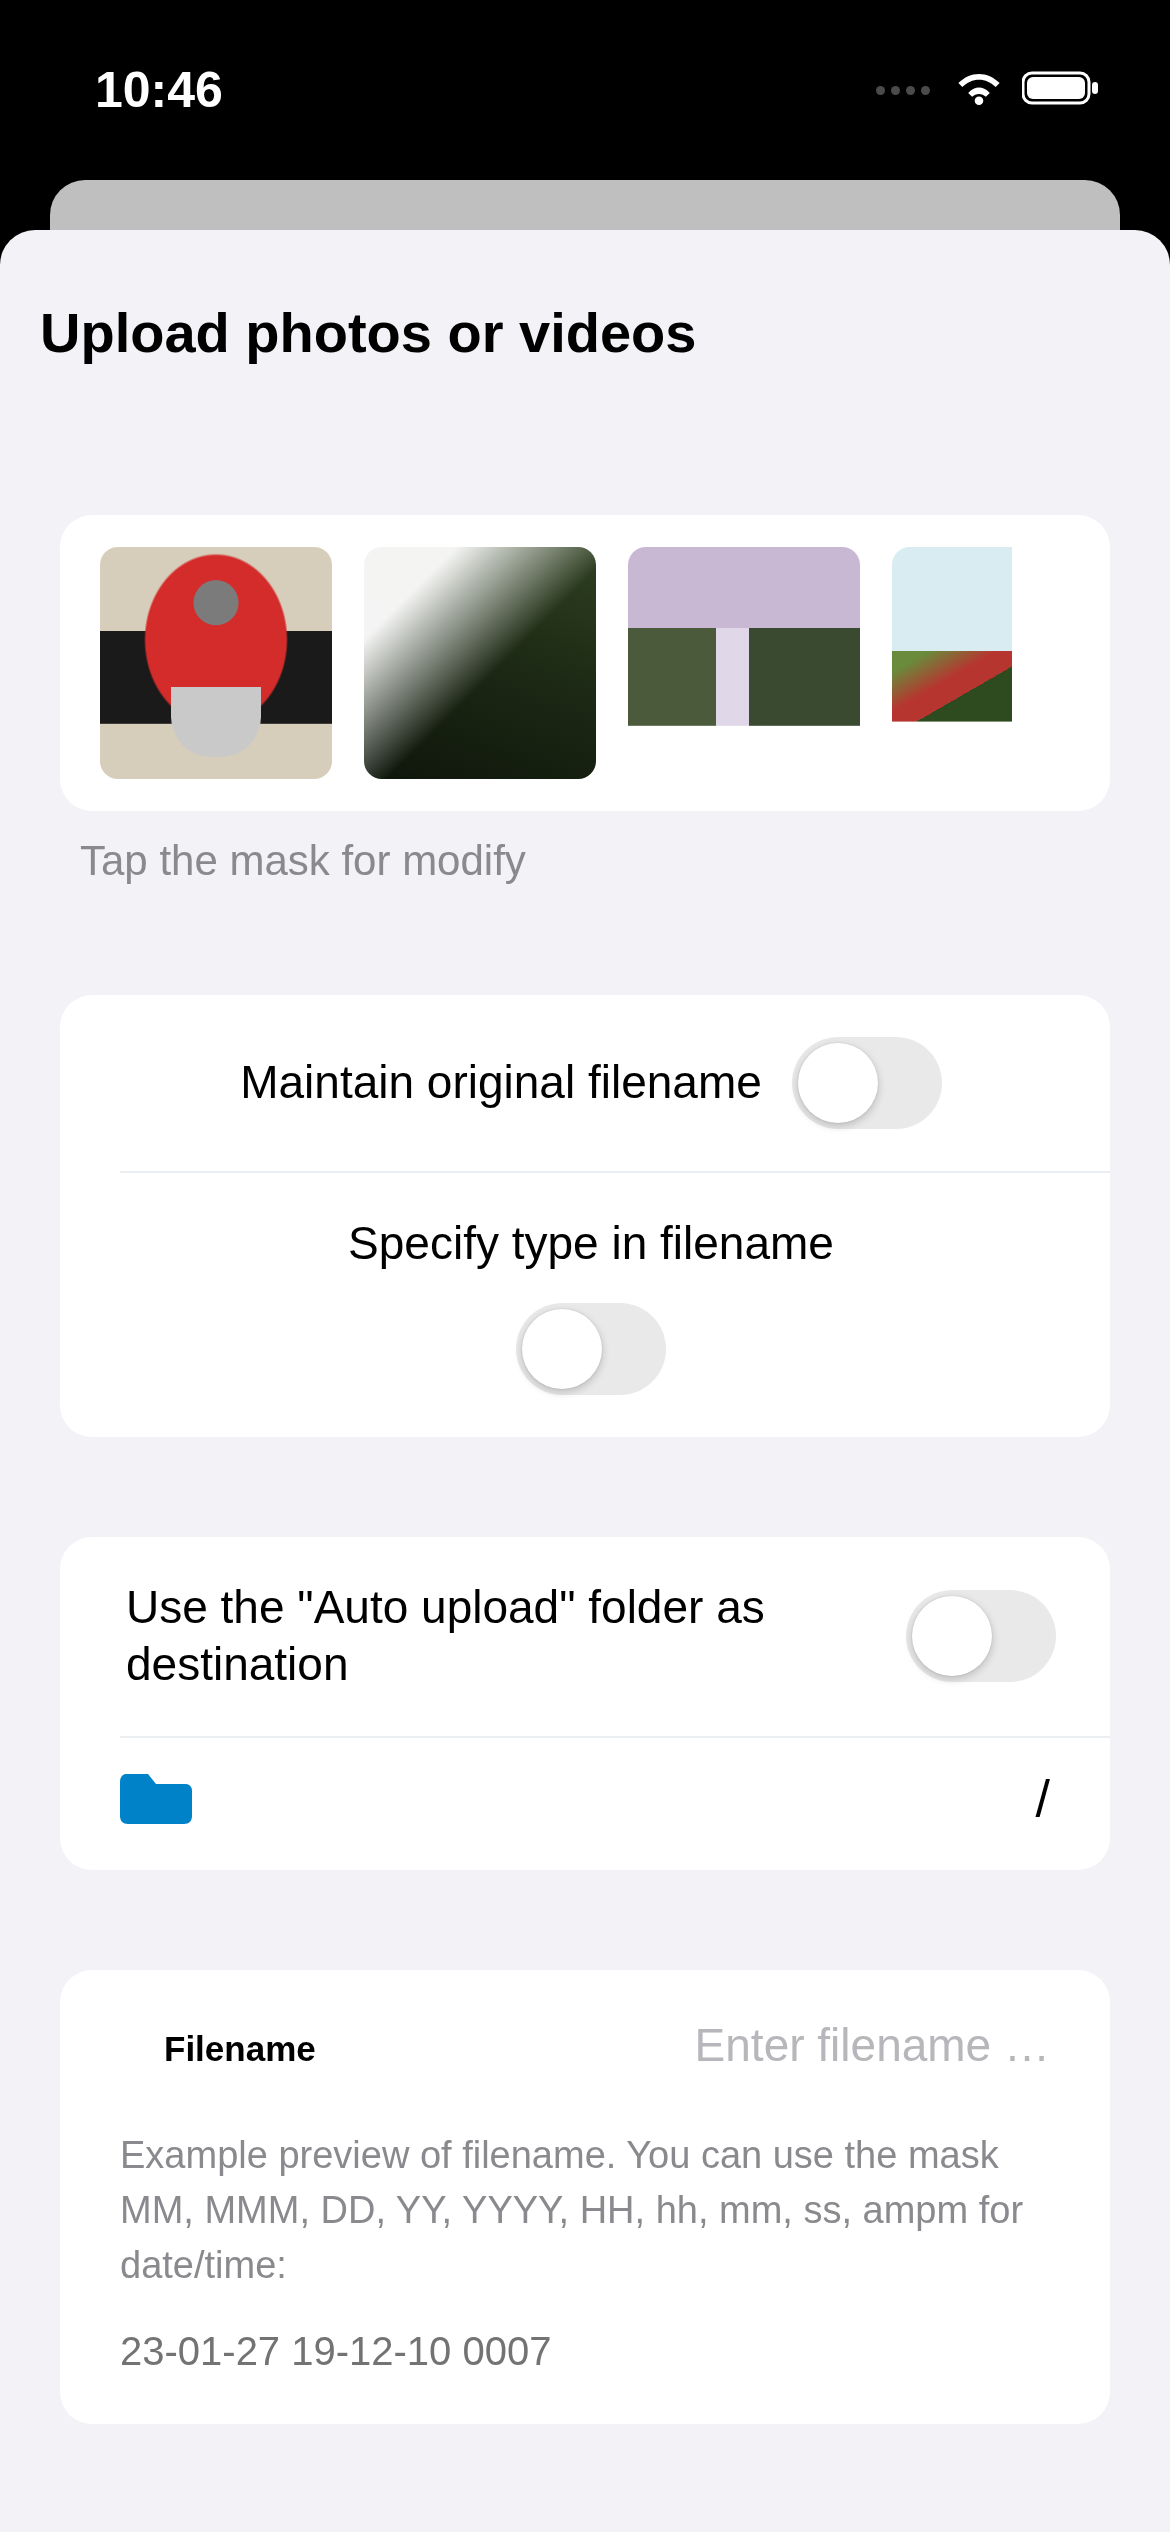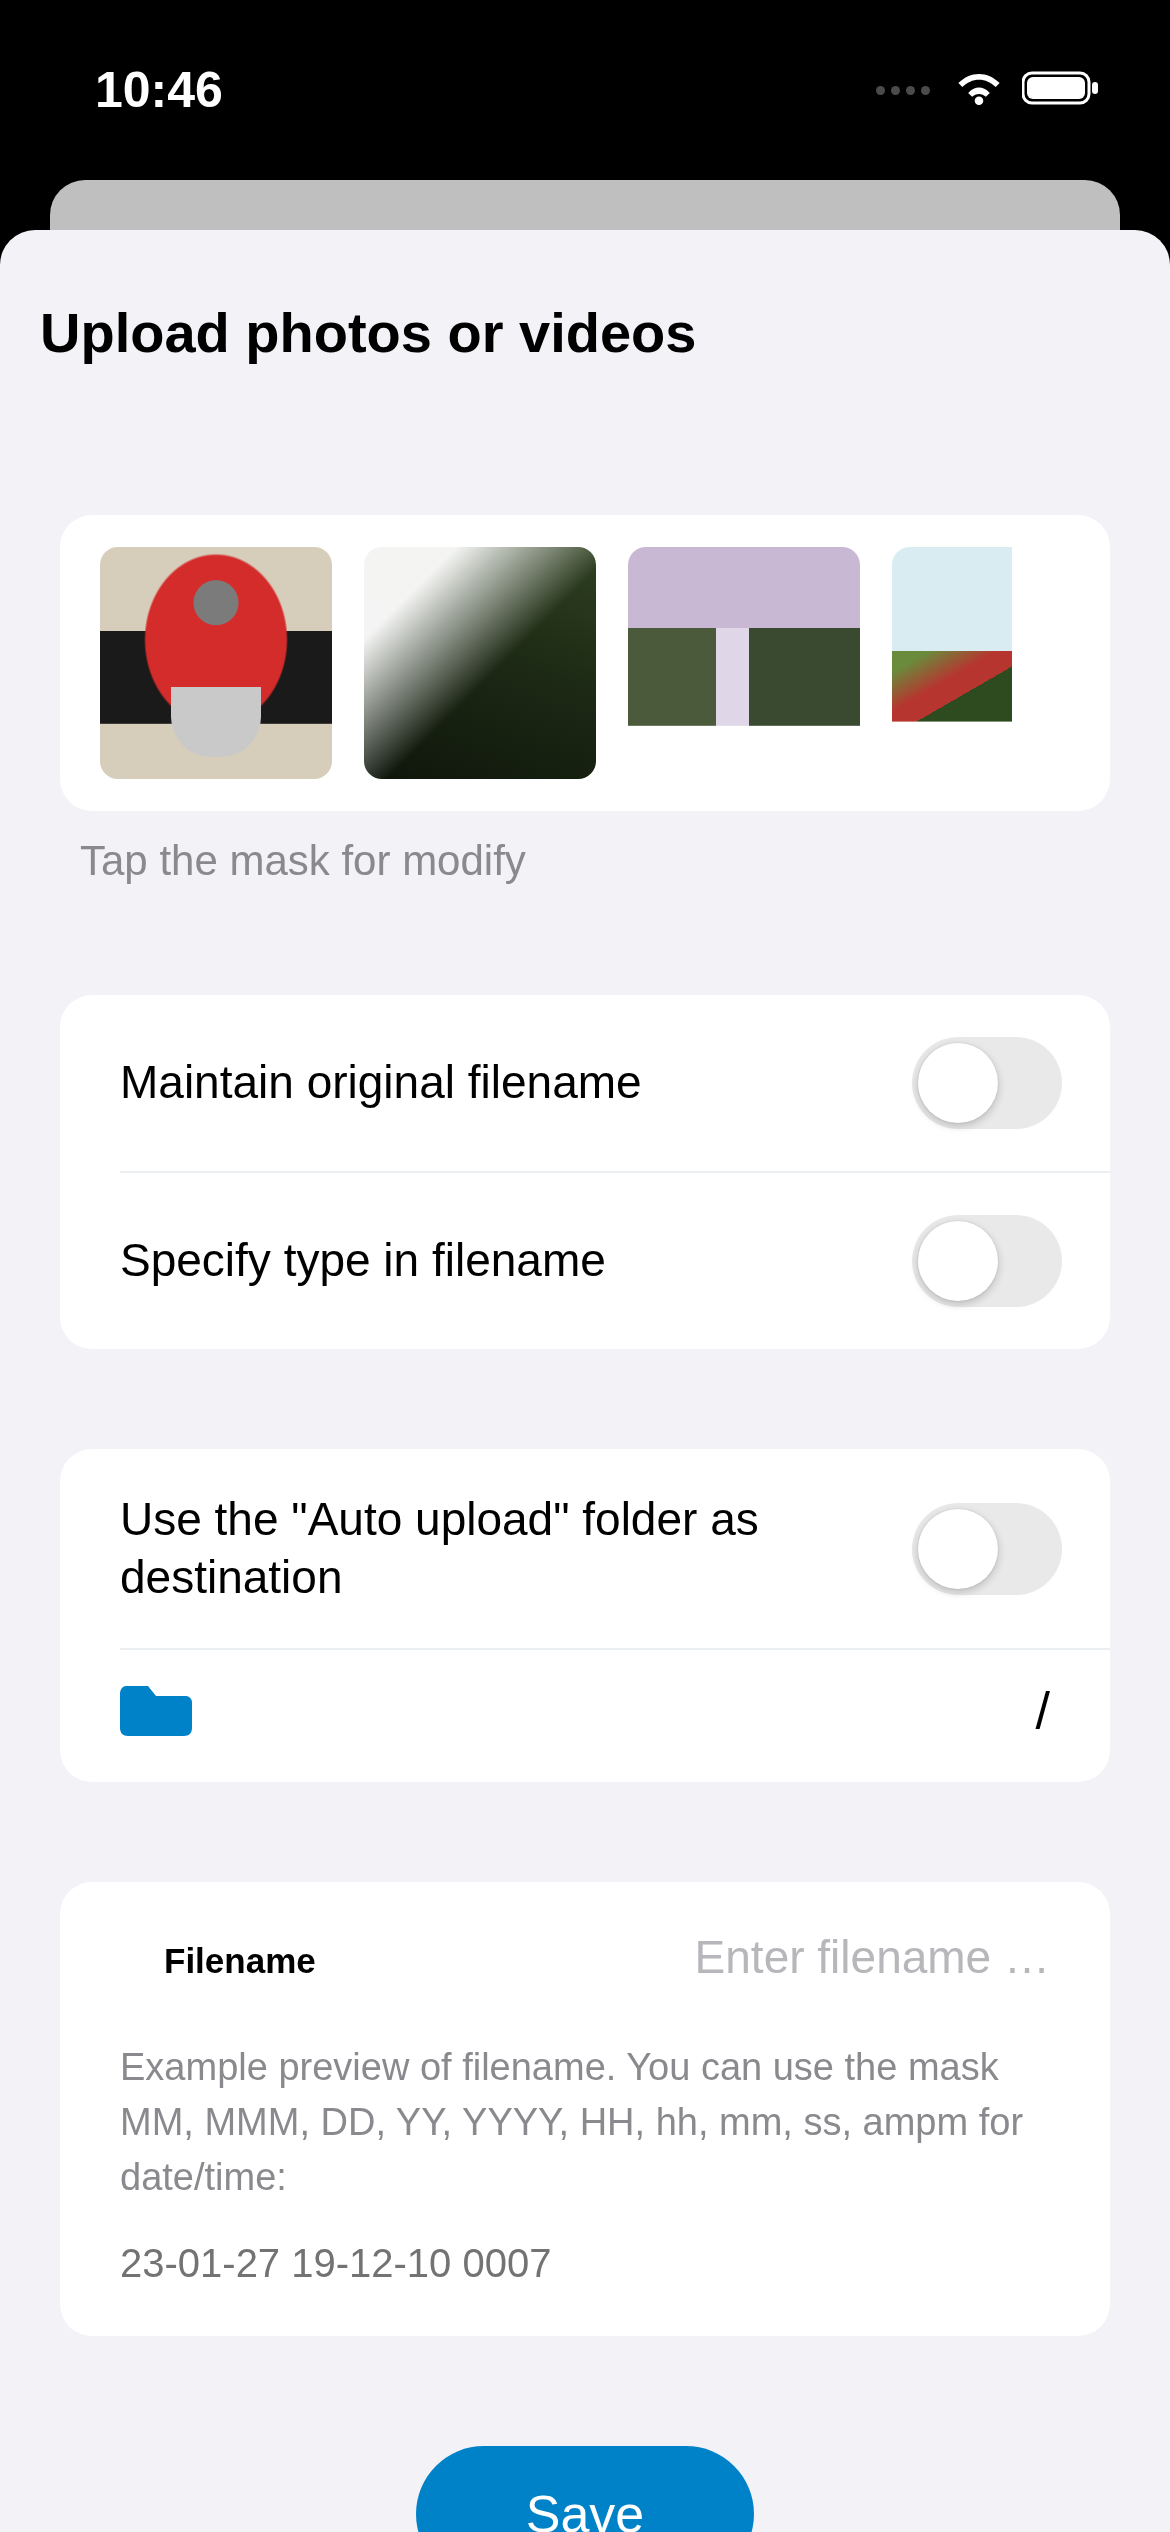--- a/index.html
+++ b/index.html
@@ -109,25 +109,25 @@
       color: #8a8a8e;
       font-size: 42px;
       margin: 26px 80px 0;
     }
 
     
     .switch-card { margin-top: 110px; }
     .row {
       display: flex;
       align-items: center;
-      justify-content: space-between;
+      justify-content: center;
       padding: 42px 48px 42px 60px;
       gap: 30px;
     }
-    .row + .row { border-top: 2px solid #eceff1; margin-left: 60px; padding-left: 0; }
+    .row + .row { border-top: 2px solid #eceff1; margin-left: 60px; padding-left: 0; flex-direction: column; }
     .row-label { font-size: 46px; line-height: 1.25; max-width: 750px; }
 
     .switch {
       position: relative;
       width: 150px; height: 92px;
       background: #e9e9ea;
       border-radius: 92px;
       flex-shrink: 0;
     }
     .switch::after {

